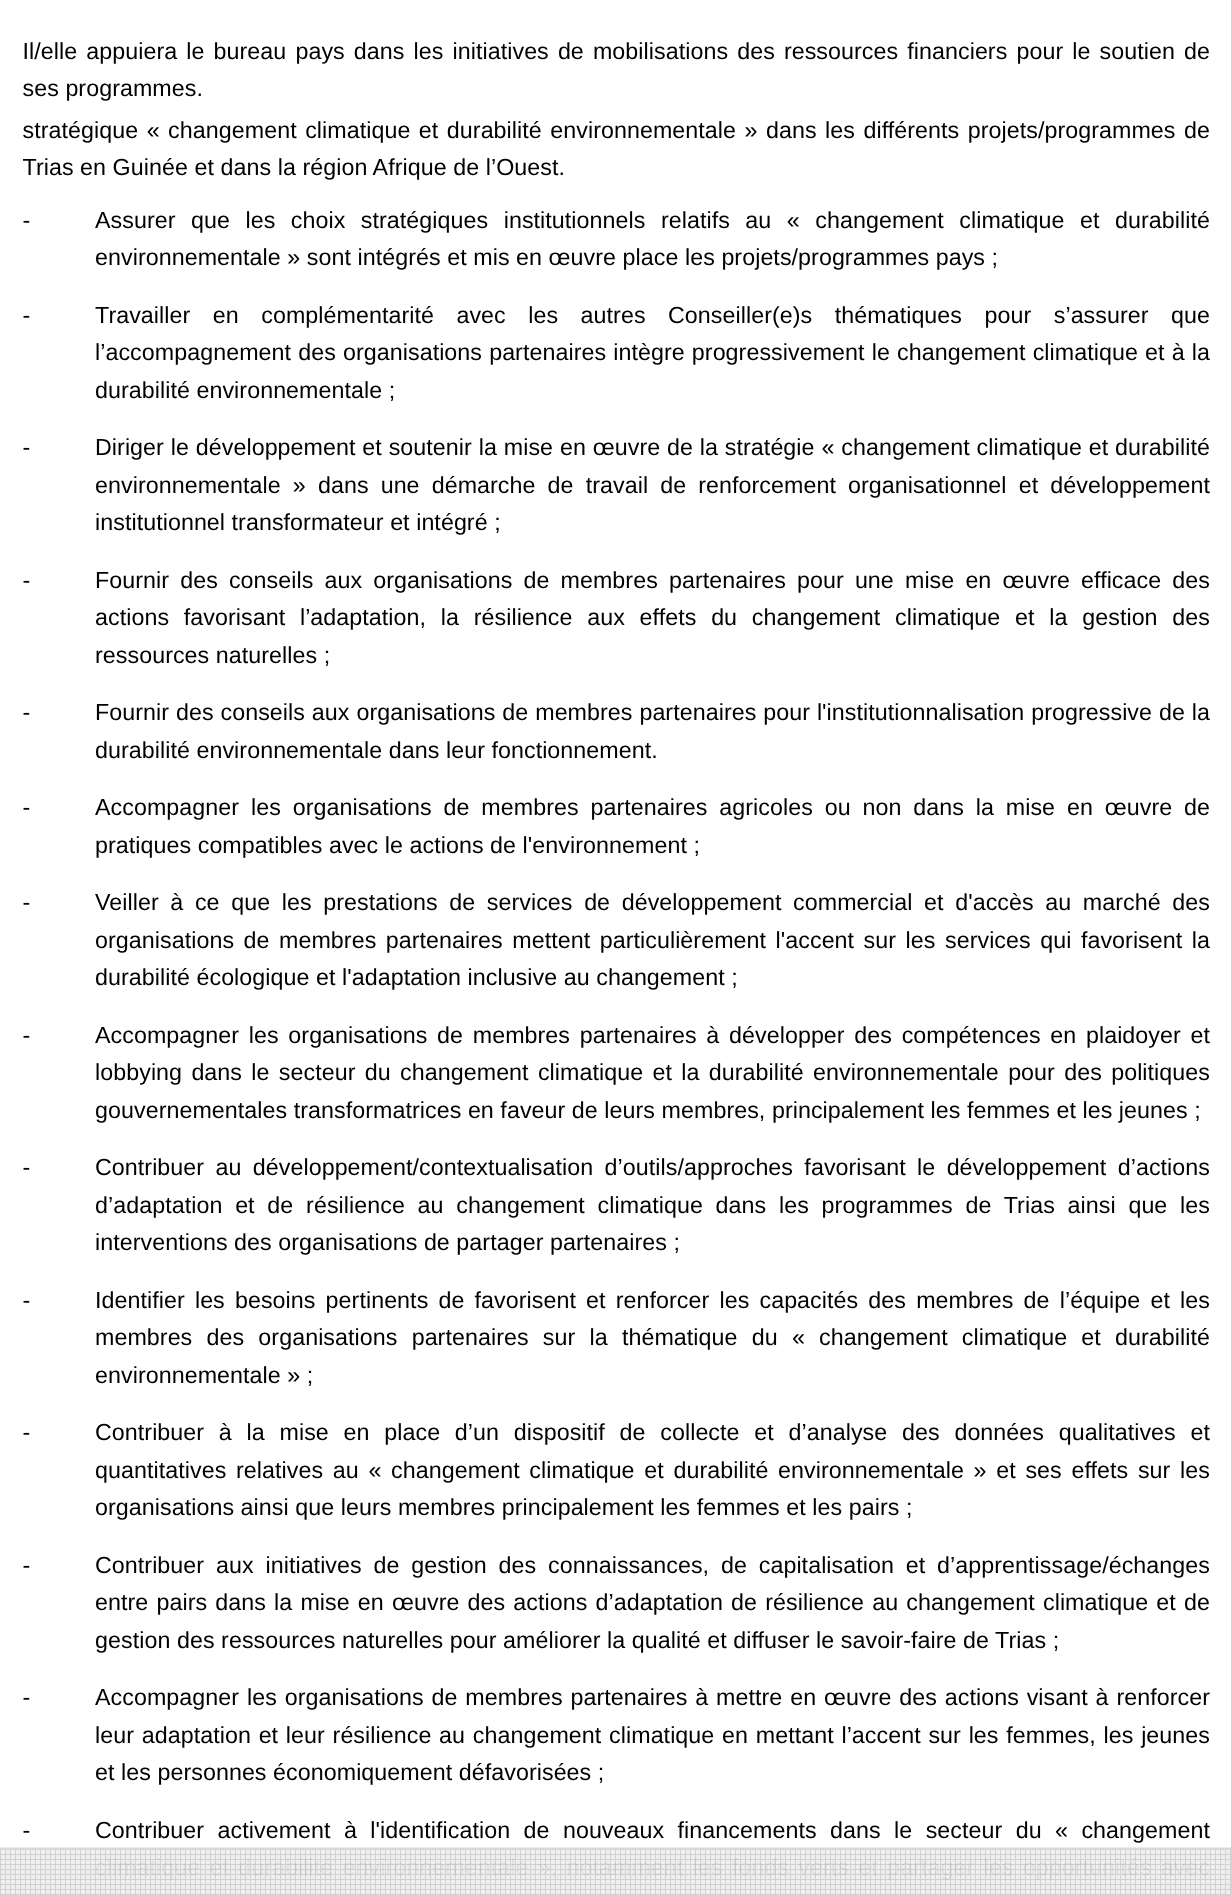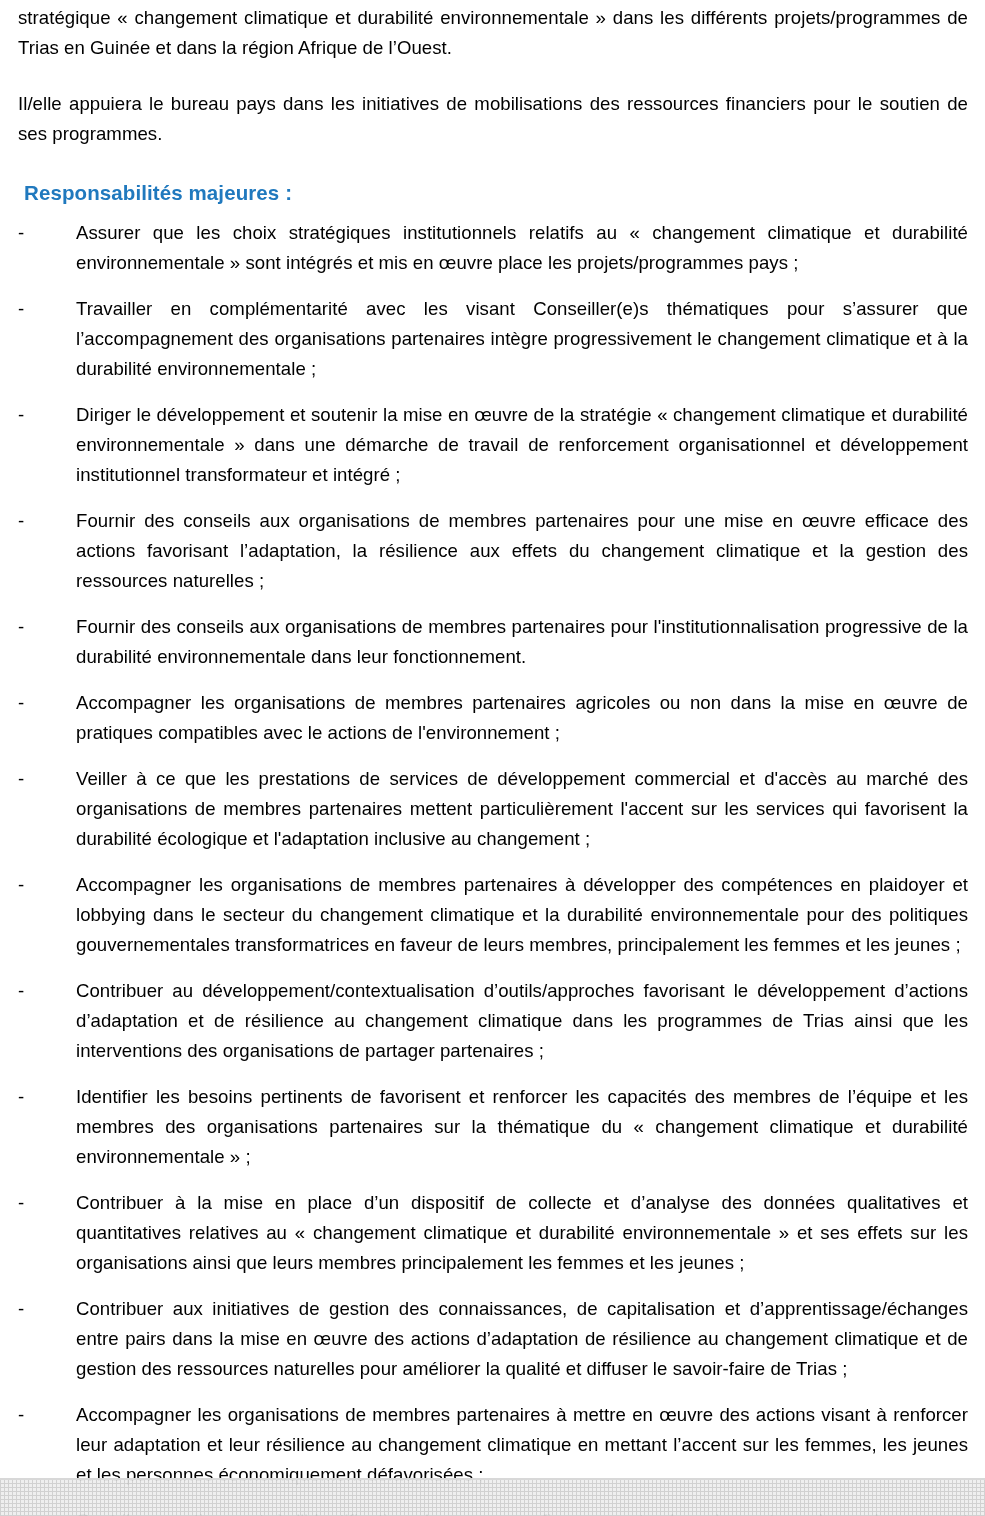--- a/index.html
+++ b/index.html
@@ -105,36 +105,35 @@
     background: #d8d8d8;
   }
 </style>
 </head>
 <body>
 
 <div class="page">
 
   <div class="doc-body">
 
+    <p class="para second">Il/elle appuiera le bureau pays dans les initiatives de mobilisations des ressources financiers pour le soutien de ses programmes.</p>
+
     <p class="para first">stratégique « changement climatique et durabilité environnementale » dans les différents projets/programmes de Trias en Guinée et dans la région Afrique de l’Ouest.</p>
 
-    <p class="para second">Il/elle appuiera le bureau pays dans les initiatives de mobilisations des ressources financiers pour le soutien de ses programmes.</p>
-
-    <h2 class="section-heading">Responsabilités majeures :</h2>
 
     <ul class="resp-list">
 
       <li class="resp-item">
         <span class="dash">-</span>
         <span class="txt">Assurer que les choix stratégiques institutionnels relatifs au « changement climatique et durabilité environnementale » sont intégrés et mis en œuvre place les projets/programmes pays ;</span>
       </li>
 
       <li class="resp-item">
         <span class="dash">-</span>
-        <span class="txt">Travailler en complémentarité avec les visant Conseiller(e)s thématiques pour s’assurer que l’accompagnement des organisations partenaires intègre progressivement le changement climatique et à la durabilité environnementale ;</span>
+        <span class="txt">Travailler en complémentarité avec les autres Conseiller(e)s thématiques pour s’assurer que l’accompagnement des organisations partenaires intègre progressivement le changement climatique et à la durabilité environnementale ;</span>
       </li>
 
       <li class="resp-item">
         <span class="dash">-</span>
         <span class="txt">Diriger le développement et soutenir la mise en œuvre de la stratégie « changement climatique et durabilité environnementale » dans une démarche de travail de renforcement organisationnel et développement institutionnel transformateur et intégré ;</span>
       </li>
 
       <li class="resp-item">
         <span class="dash">-</span>
         <span class="txt">Fournir des conseils aux organisations de membres partenaires pour une mise en œuvre efficace des actions favorisant l’adaptation, la résilience aux effets du changement climatique et la gestion des ressources naturelles ;</span>
@@ -165,21 +164,21 @@
         <span class="txt">Contribuer au développement/contextualisation d’outils/approches favorisant le développement d’actions d’adaptation et de résilience au changement climatique dans les programmes de Trias ainsi que les interventions des organisations de partager partenaires ;</span>
       </li>
 
       <li class="resp-item">
         <span class="dash">-</span>
         <span class="txt">Identifier les besoins pertinents de favorisent et renforcer les capacités des membres de l’équipe et les membres des organisations partenaires sur la thématique du « changement climatique et durabilité environnementale » ;</span>
       </li>
 
       <li class="resp-item">
         <span class="dash">-</span>
-        <span class="txt">Contribuer à la mise en place d’un dispositif de collecte et d’analyse des données qualitatives et quantitatives relatives au « changement climatique et durabilité environnementale » et ses effets sur les organisations ainsi que leurs membres principalement les femmes et les jeunes ;</span>
+        <span class="txt">Contribuer à la mise en place d’un dispositif de collecte et d’analyse des données qualitatives et quantitatives relatives au « changement climatique et durabilité environnementale » et ses effets sur les organisations ainsi que leurs membres principalement les femmes et les pairs ;</span>
       </li>
 
       <li class="resp-item">
         <span class="dash">-</span>
         <span class="txt">Contribuer aux initiatives de gestion des connaissances, de capitalisation et d’apprentissage/échanges entre pairs dans la mise en œuvre des actions d’adaptation de résilience au changement climatique et de gestion des ressources naturelles pour améliorer la qualité et diffuser le savoir-faire de Trias ;</span>
       </li>
 
       <li class="resp-item">
         <span class="dash">-</span>
         <span class="txt">Accompagner les organisations de membres partenaires à mettre en œuvre des actions visant à renforcer leur adaptation et leur résilience au changement climatique en mettant l’accent sur les femmes, les jeunes et les personnes économiquement défavorisées ;</span>

